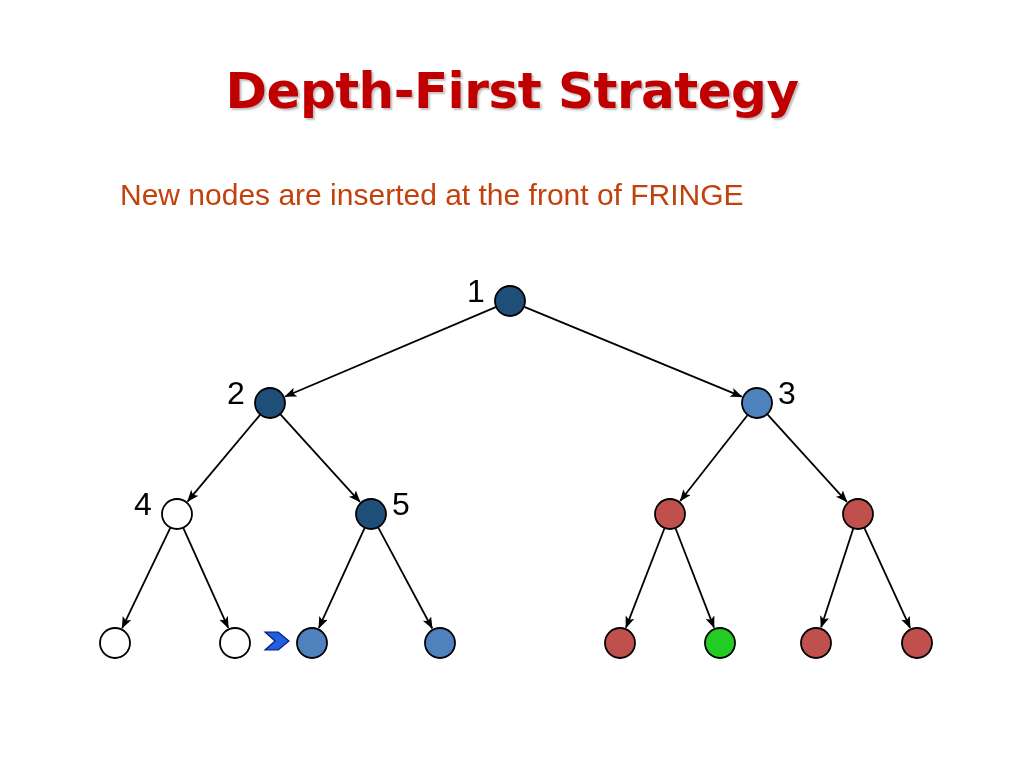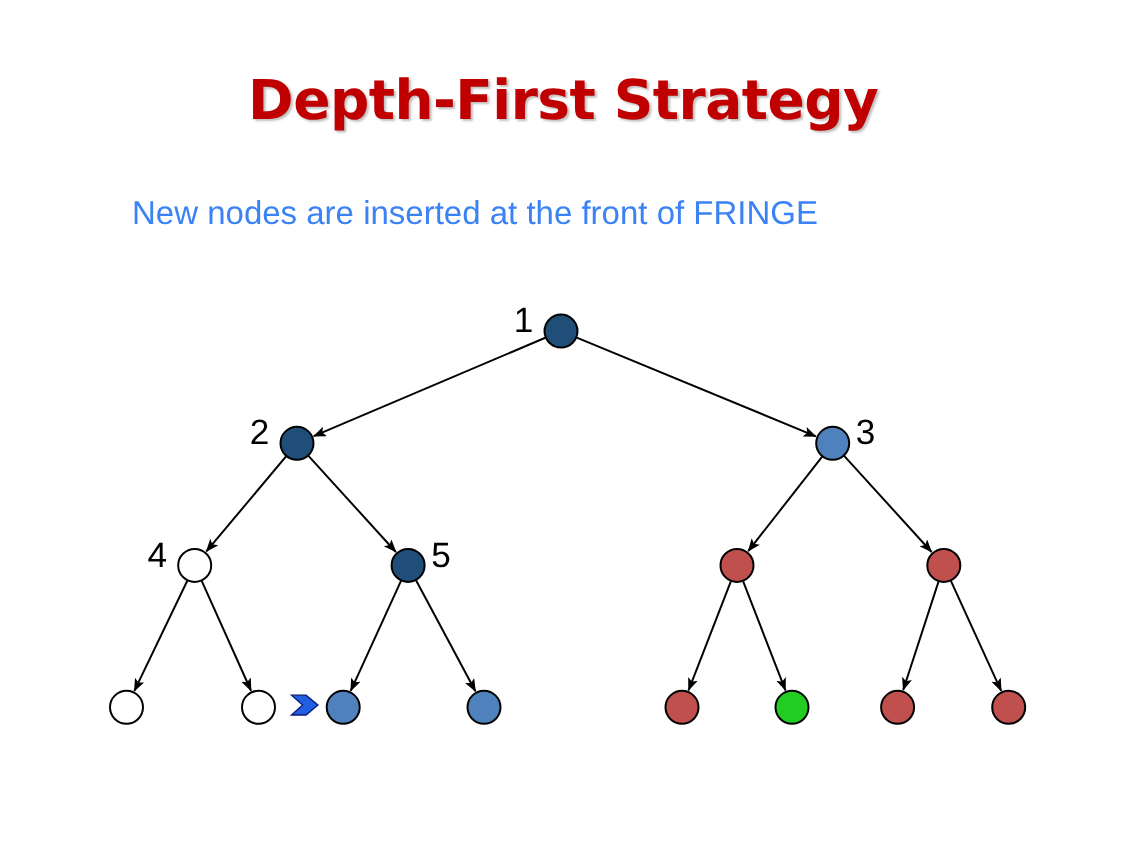--- a/index.html
+++ b/index.html
@@ -34,21 +34,21 @@
     text-shadow: 2px 2px 2px rgba(140,140,140,0.55);
     white-space: nowrap;
   }
   #slide-subtitle {
     position: absolute;
     left: 120px;
     top: 178px;
     font-family: "Liberation Sans", sans-serif;
     font-size: 30px;
     font-weight: normal;
-    color: #3b82f6;
+    color: #c2410c;
     white-space: nowrap;
   }
   #tree-figure {
     position: absolute;
     left: 0;
     top: 0;
     width: 1024px;
     height: 768px;
   }
   .node-label {

